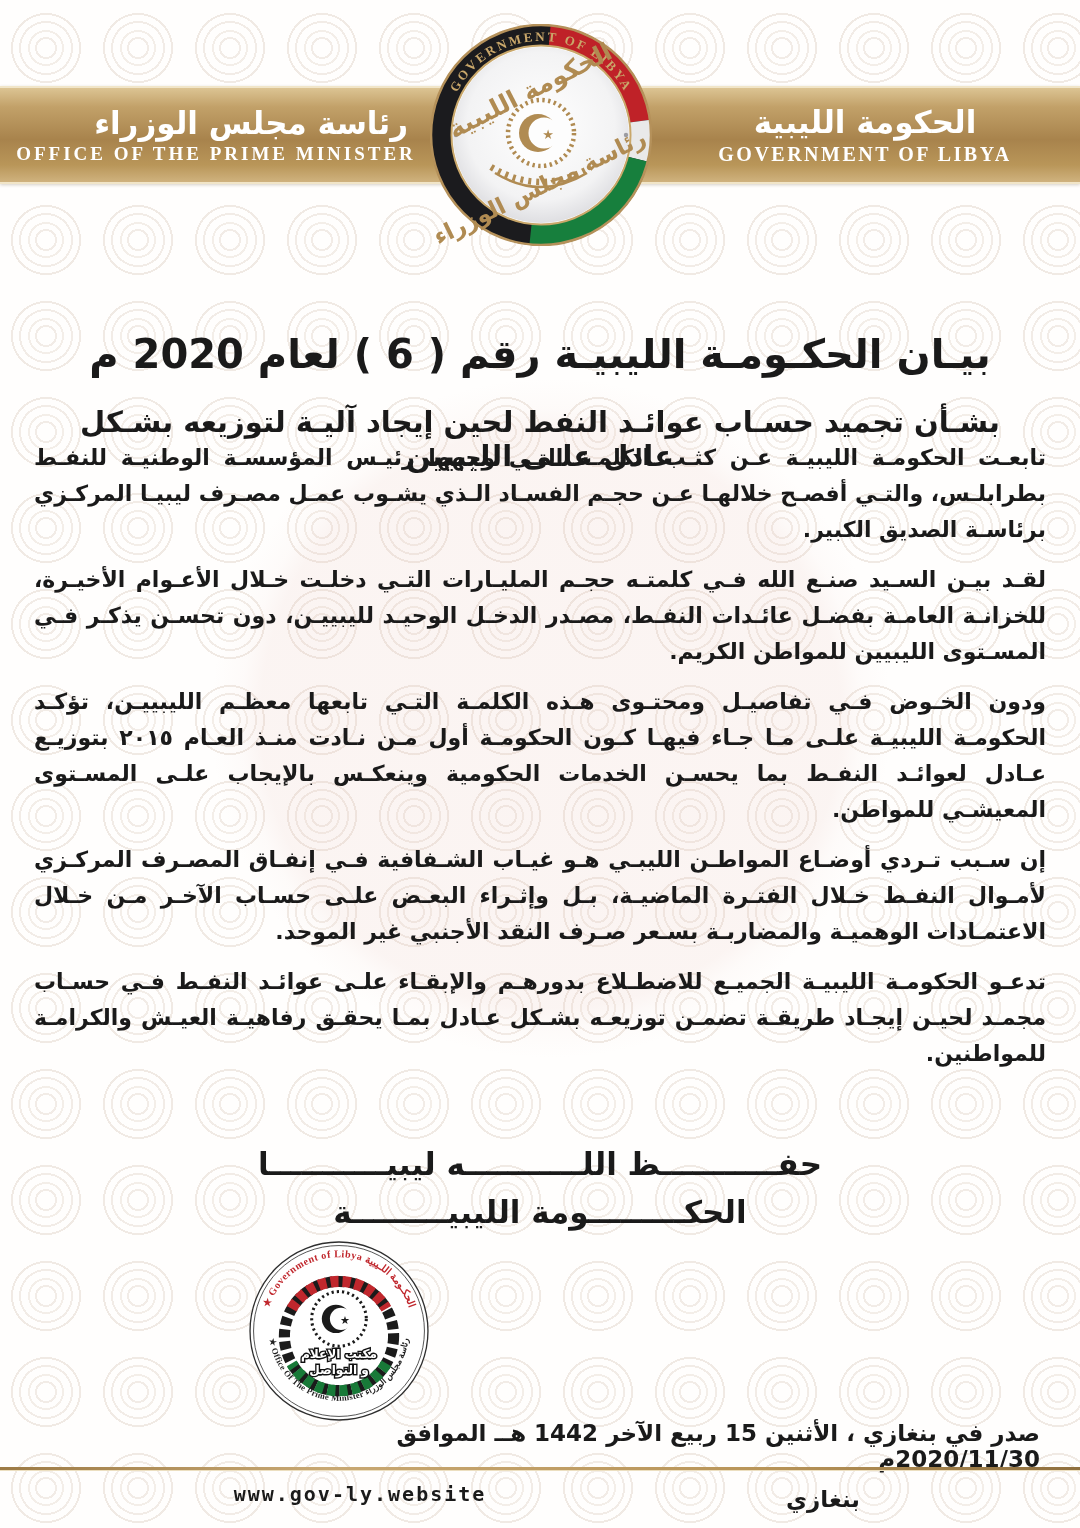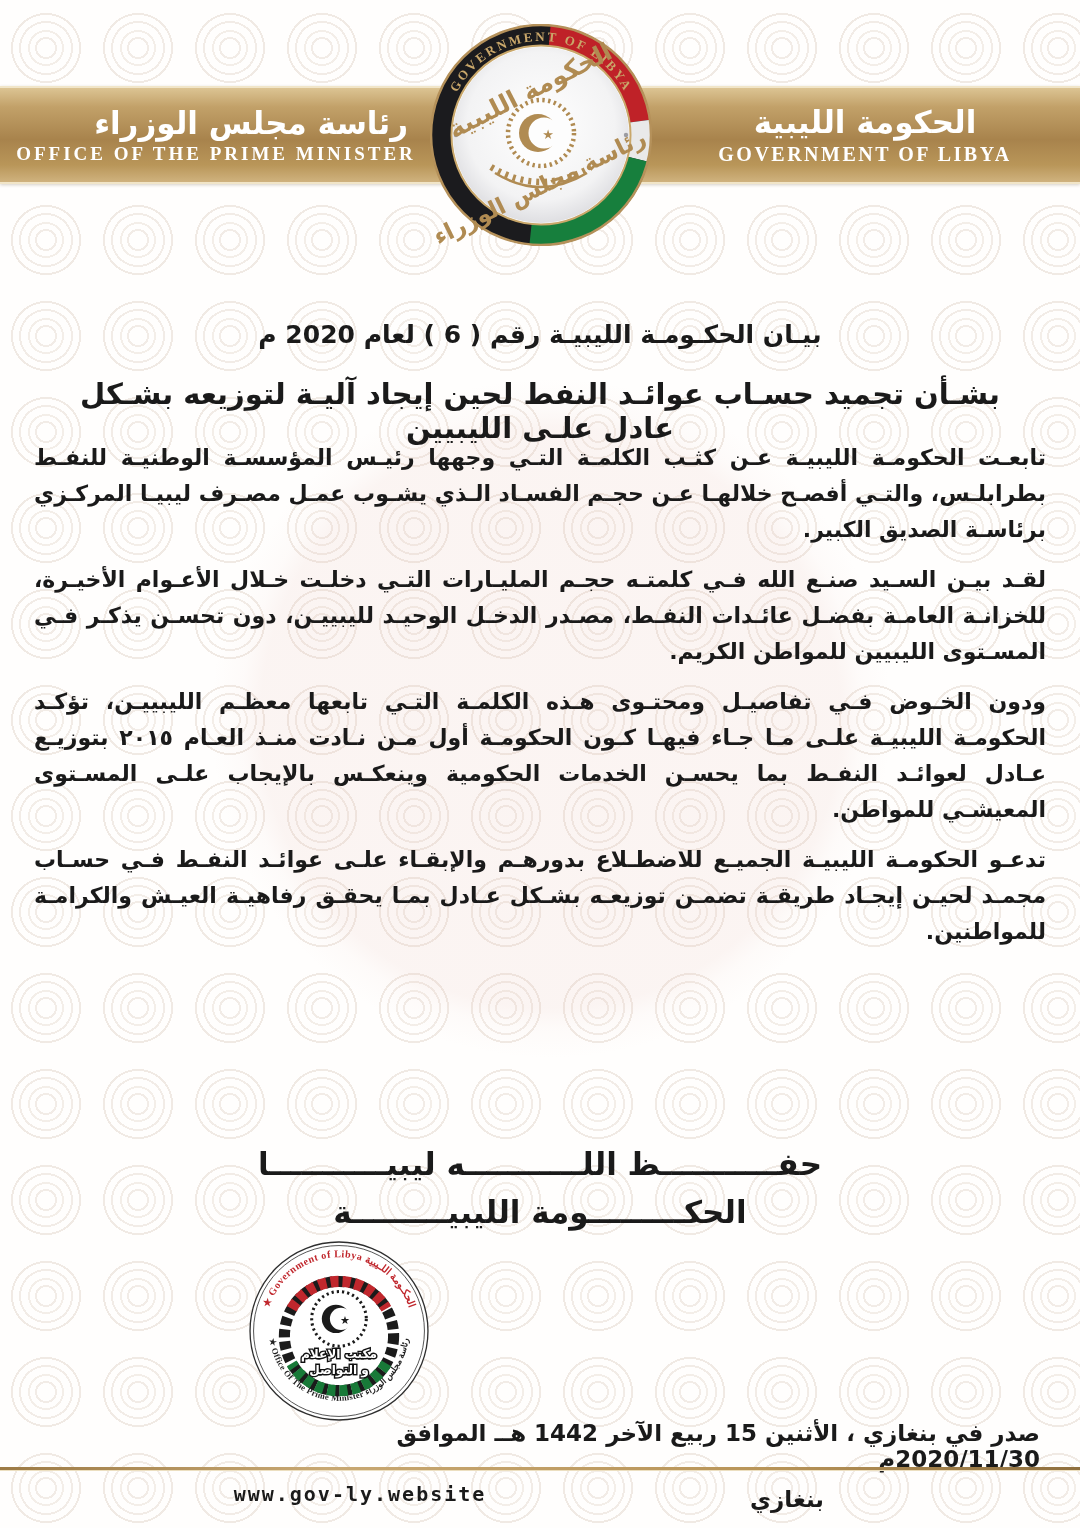--- a/index.html
+++ b/index.html
@@ -27,38 +27,38 @@
   .band-left{left:0;width:432px;}
   .band-right{left:650px;width:430px;text-align:center;}
   .band-ar{font-size:31px;font-weight:bold;direction:rtl;line-height:1.1;}
   .band-left .band-ar{text-align:right;padding-right:24px;}
   .band-en{font-family:"Liberation Serif", serif;font-weight:bold;font-size:19px;letter-spacing:3px;text-align:center;line-height:1.1;}
   .band-right .band-en{font-size:20px;letter-spacing:2.5px;}
   
   .emblem{position:absolute;left:430px;top:24px;width:222px;height:222px;z-index:5;}
   
   .title{position:absolute;top:320px;left:40px;right:40px;text-align:center;direction:rtl;font-weight:bold;z-index:2;}
-  .title .t1{font-size:25px;}
+  .title .t1{font-size:40px;margin-top:11px;}
   .title .t2{font-size:29px;margin-top:28px;}
   
   .content{position:absolute;top:440px;left:34px;right:34px;direction:rtl;text-align:justify;font-weight:bold;font-size:22px;line-height:36px;z-index:2;}
   .content p{margin:0 0 14px 0;}
   
   .signature{position:absolute;top:1140px;left:240px;width:600px;text-align:center;direction:rtl;font-weight:bold;font-size:31px;line-height:1.55;z-index:2;}
   
   .stamp{position:absolute;left:248px;top:1240px;width:182px;height:182px;z-index:3;}
   
   .issued{position:absolute;top:1420px;right:40px;left:300px;direction:rtl;text-align:right;font-weight:bold;font-size:23px;z-index:2;}
   
   .gold-rule{position:absolute;top:1467px;left:0;right:0;height:3px;z-index:2;
     background:linear-gradient(90deg,#9c7a45,#c8a873 30%,#b99559 70%,#8f6f3e);
     border-bottom:1px solid #ecdfc0;}
   .footer-site{position:absolute;top:1482px;left:170px;width:380px;text-align:center;
     font-family:"DejaVu Sans Mono", monospace;font-weight:bold;font-size:20px;letter-spacing:2px;z-index:2;}
-  .footer-city{position:absolute;top:1486px;left:750px;width:110px;text-align:left;direction:rtl;font-weight:bold;font-size:23px;z-index:2;}
+  .footer-city{position:absolute;top:1486px;left:750px;width:110px;text-align:right;direction:rtl;font-weight:bold;font-size:23px;z-index:2;}
   svg text{font-family:"DejaVu Sans", sans-serif;}
   svg .serif{font-family:"Liberation Serif", serif;}
 </style>
 </head>
 <body>
 
 <div class="page">
 
   <div class="band">
     <div class="band-text band-left">
@@ -111,20 +111,21 @@
 
   <div class="title">
     <div class="t1">بيـان الحكـومـة الليبيـة رقم ( 6 ) لعام 2020 م</div>
     <div class="t2">بشـأن تجميد حسـاب عوائـد النفط لحين إيجاد آليـة لتوزيعه بشـكل عادل علـى الليبيين</div>
   </div>
 
   <div class="content">
     <p>تابعـت الحكومـة الليبيـة عـن كثـب الكلمـة التـي وجهها رئيـس المؤسسـة الوطنيـة للنفـط بطرابلـس، والتـي أفصـح خلالهـا عـن حجـم الفسـاد الـذي يشـوب عمـل مصـرف ليبيـا المركـزي برئاسـة الصديق الكبير.</p>
     <p>لقـد بيـن السـيد صنـع الله فـي كلمتـه حجـم المليـارات التـي دخلـت خـلال الأعـوام الأخيـرة، للخزانـة العامـة بفضـل عائـدات النفـط، مصـدر الدخـل الوحيـد لليبييـن، دون تحسـن يذكـر فـي المسـتوى الليبيين للمواطن الكريم.</p>
     <p>ودون الخـوض فـي تفاصيـل ومحتـوى هـذه الكلمـة التـي تابعها معظـم الليبييـن، تؤكـد الحكومـة الليبيـة علـى مـا جـاء فيهـا كـون الحكومـة أول مـن نـادت منـذ العـام ٢٠١٥ بتوزيـع عـادل لعوائـد النفـط بما يحسـن الخدمات الحكومية وينعكـس بالإيجاب علـى المسـتوى المعيشـي للمواطن.</p>
+    <p>إن سـبب تـردي أوضـاع المواطـن الليبـي هـو غيـاب الشـفافية فـي إنفـاق المصـرف المركـزي لأمـوال النفـط خـلال الفتـرة الماضيـة، بـل وإثـراء البعـض علـى حسـاب الآخـر مـن خـلال الاعتمـادات الوهميـة والمضاربـة بسـعر صـرف النقد الأجنبي غير الموحد.</p>
     <p>تدعـو الحكومـة الليبيـة الجميـع للاضطـلاع بدورهـم والإبقـاء علـى عوائـد النفـط فـي حسـاب مجمـد لحيـن إيجـاد طريقـة تضمـن توزيعـه بشـكل عـادل بمـا يحقـق رفاهيـة العيـش والكرامـة للمواطنين.</p>
   </div>
 
   <div class="signature">
     <div>حفـــــــــــظ اللـــــــــــه ليبيـــــــــــا</div>
     <div>الحكـــــــــومة الليبيـــــــــة</div>
   </div>
 
   <div class="stamp">
     <svg viewBox="0 0 180 180" width="182" height="182">

